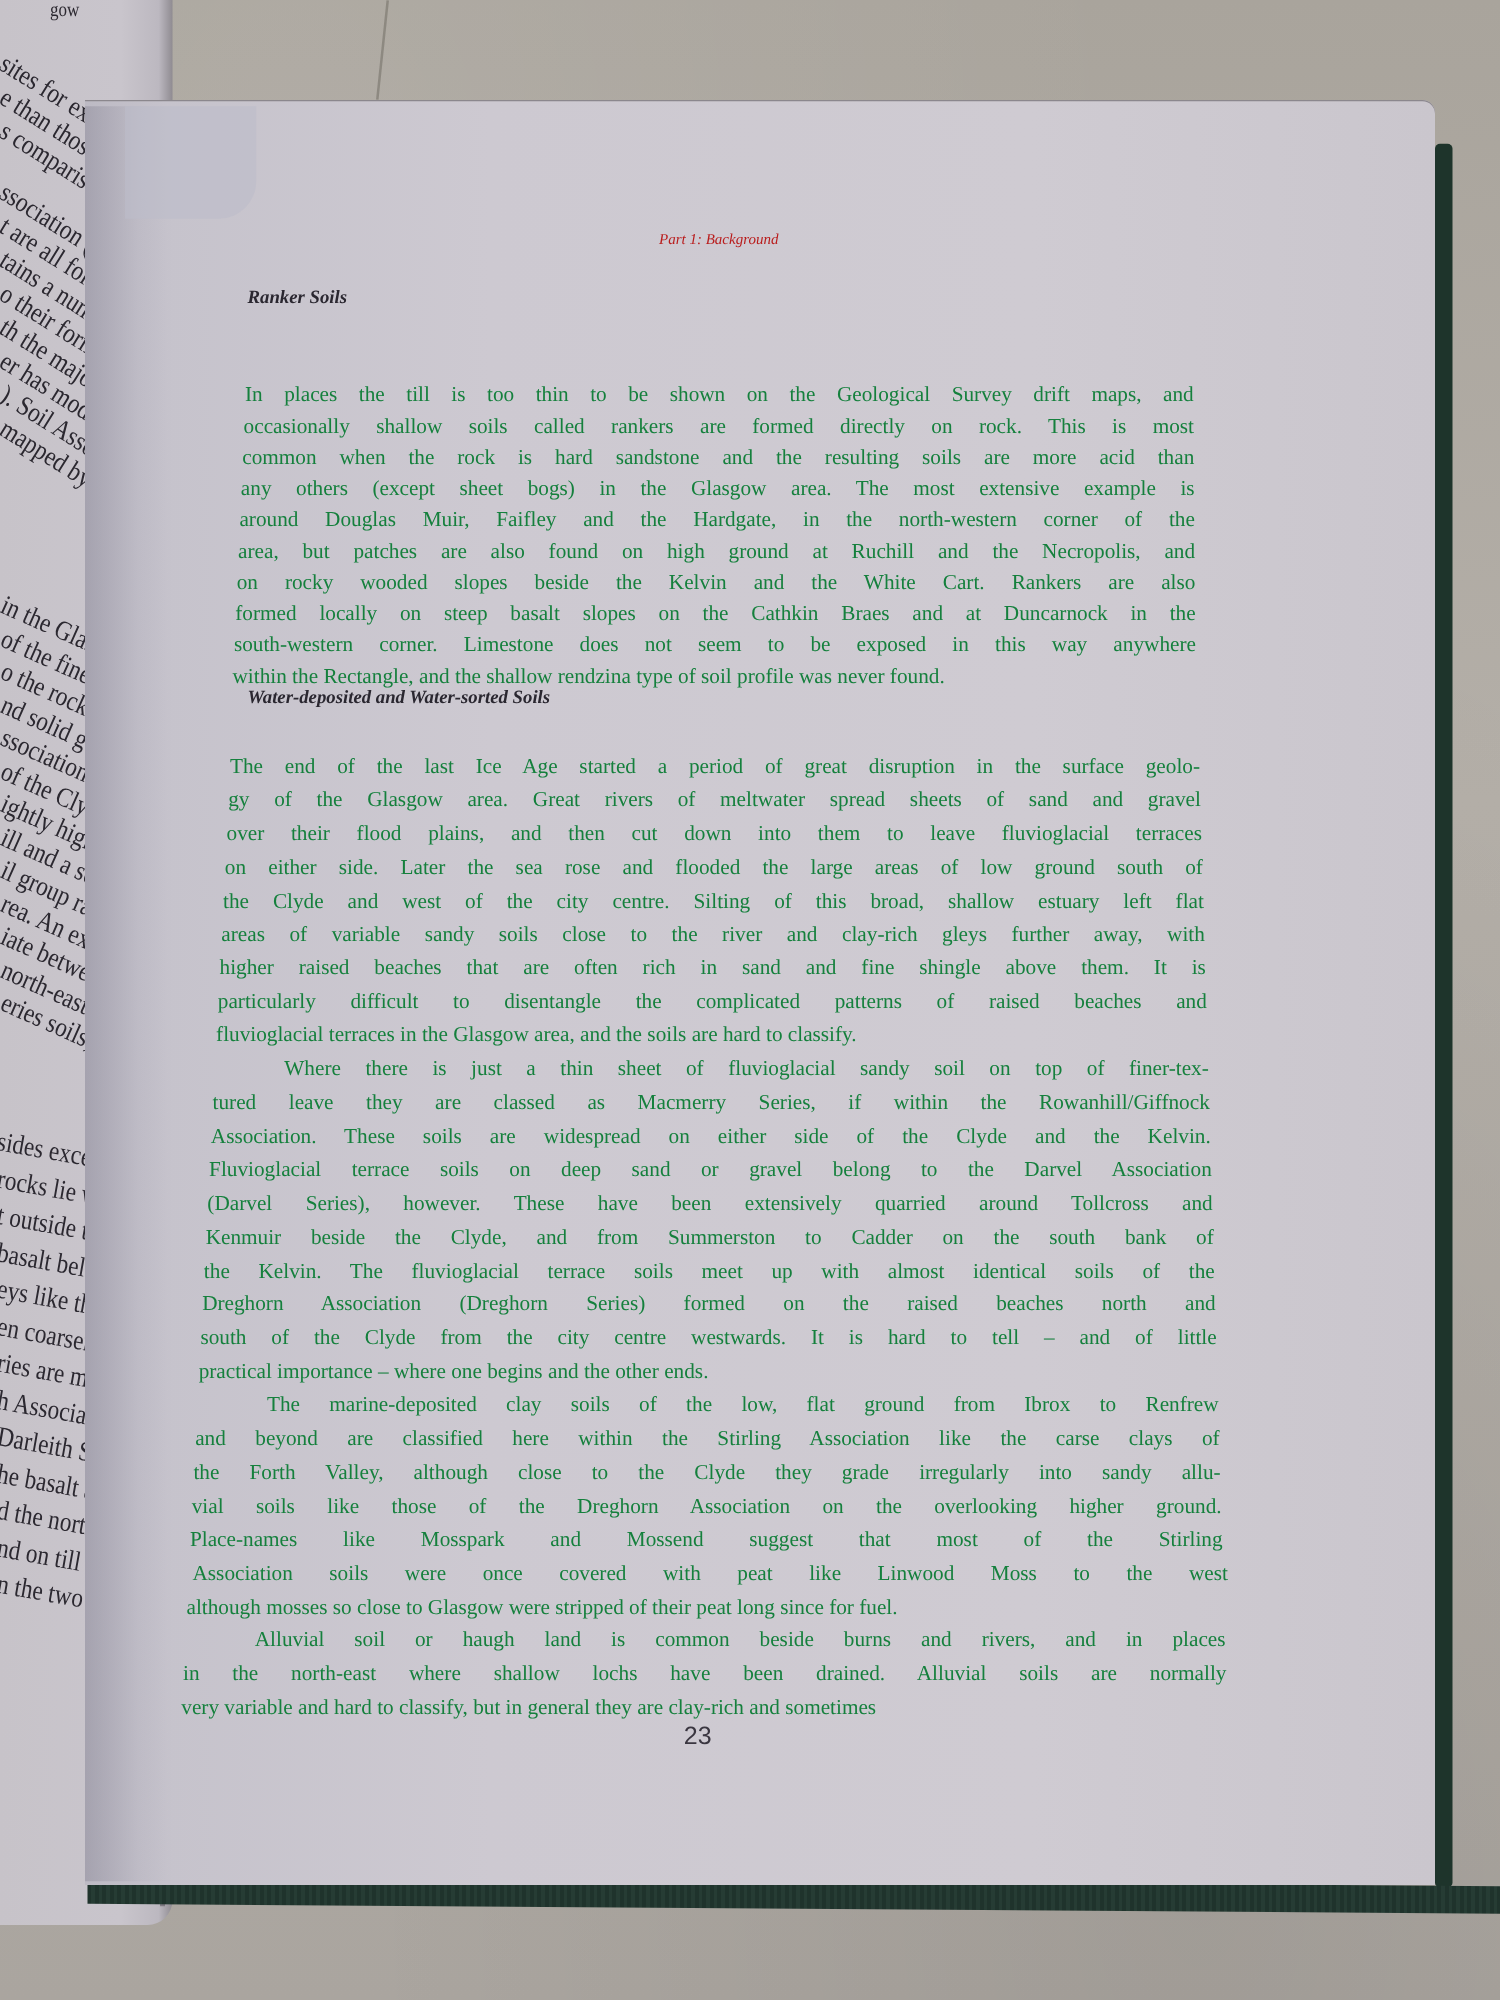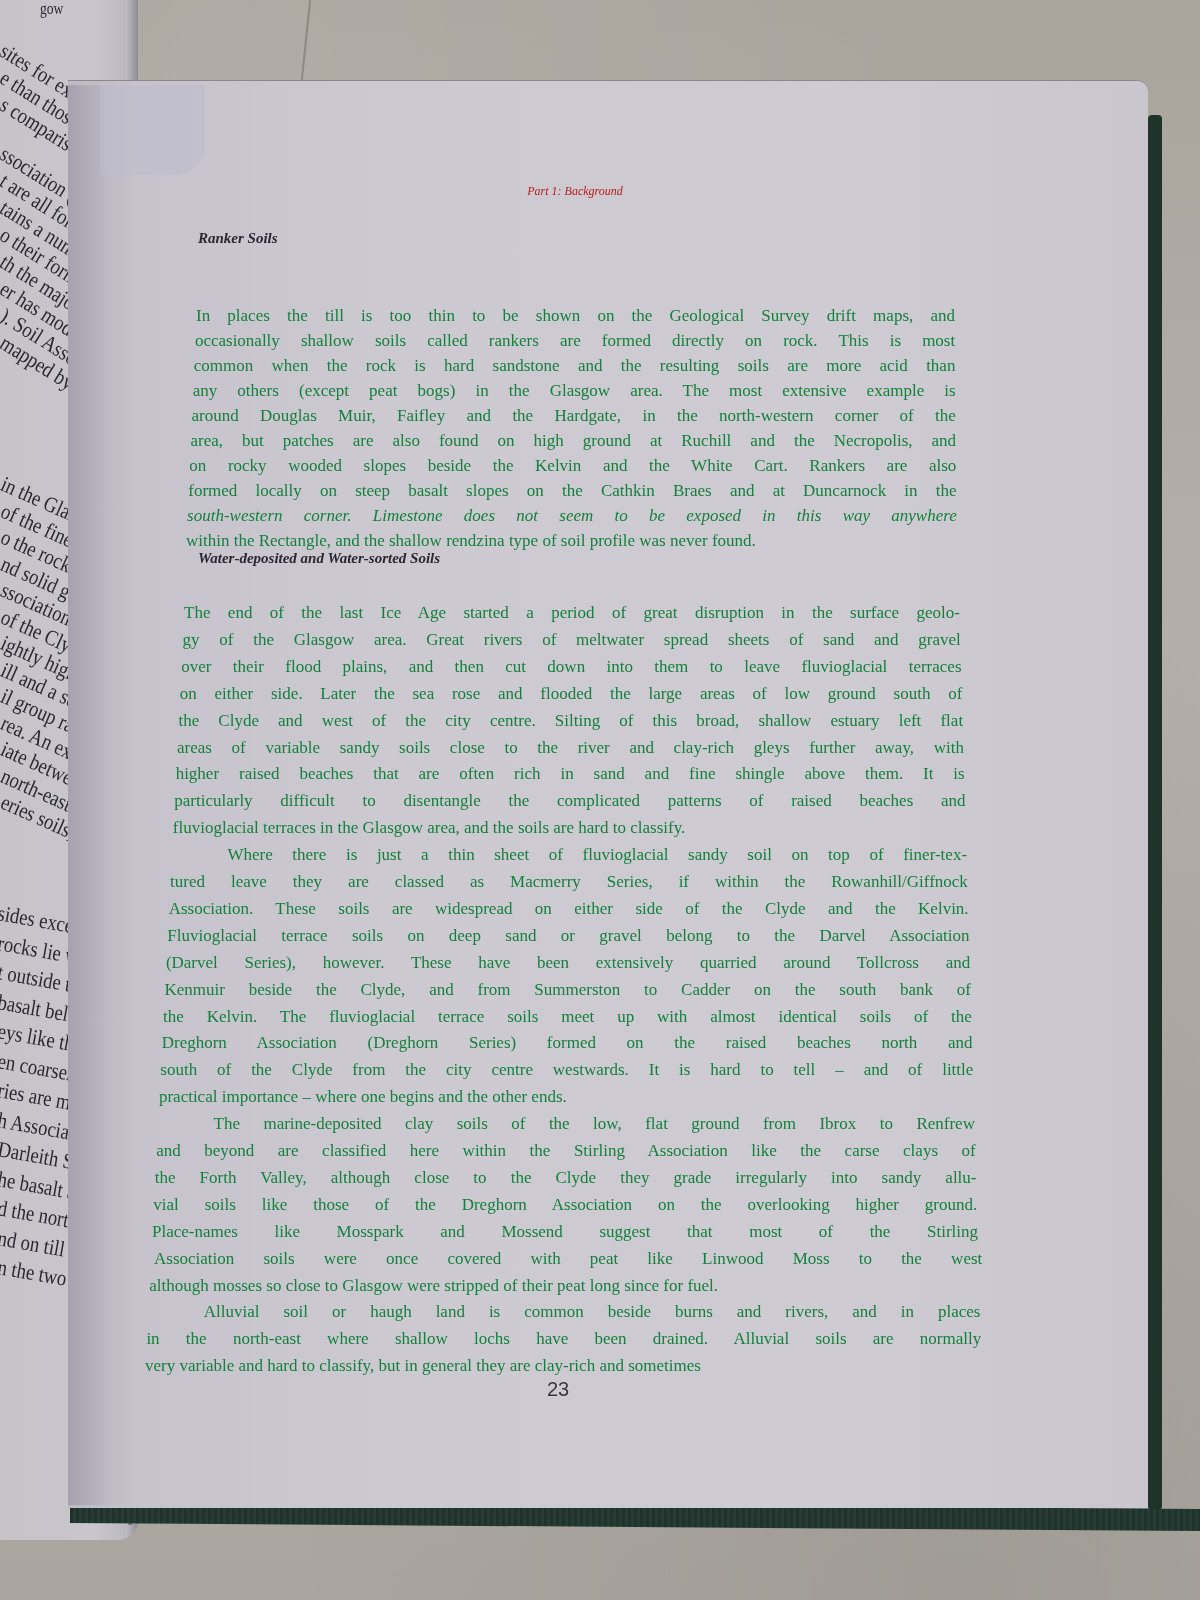--- a/index.html
+++ b/index.html
@@ -128,26 +128,26 @@
 <div class="gutter-shadow"></div>
 <div class="shadow-tab"></div>
 
 <div class="running-head">Part 1: Background</div>
 
 <div class="section-heading" style="left:198px; top:230px;">Ranker Soils</div>
 <div id="sec0">
     <div class="text-line" style="left: 196px; top: 258px; width: 759px;">In places the till is too thin to be shown on the Geological Survey drift maps, and</div>
     <div class="text-line" style="left: 194.889px; top: 283px; width: 760.333px;">occasionally shallow soils called rankers are formed directly on rock. This is most</div>
     <div class="text-line" style="left: 193.778px; top: 308px; width: 761.667px;">common when the rock is hard sandstone and the resulting soils are more acid than</div>
-    <div class="text-line" style="left: 192.667px; top: 333px; width: 763px;">any others (except peat bogs) in the Glasgow area. The most extensive example is</div>
+    <div class="text-line" style="left: 192.667px; top: 333px; width: 763px;">any others (except sheet bogs) in the Glasgow area. The most extensive example is</div>
     <div class="text-line" style="left: 191.556px; top: 358px; width: 764.333px;">around Douglas Muir, Faifley and the Hardgate, in the north-western corner of the</div>
     <div class="text-line" style="left: 190.444px; top: 383px; width: 765.667px;">area, but patches are also found on high ground at Ruchill and the Necropolis, and</div>
     <div class="text-line" style="left: 189.333px; top: 408px; width: 767px;">on rocky wooded slopes beside the Kelvin and the White Cart. Rankers are also</div>
     <div class="text-line" style="left: 188.222px; top: 433px; width: 768.333px;">formed locally on steep basalt slopes on the Cathkin Braes and at Duncarnock in the</div>
-    <div class="text-line" style="left: 187.111px; top: 458px; width: 769.667px; font-style: italic;">south-western corner. Limestone does not seem to be exposed in this way anywhere</div>
+    <div class="text-line" style="left: 187.111px; top: 458px; width: 769.667px;">south-western corner. Limestone does not seem to be exposed in this way anywhere</div>
     <div class="text-line" style="left: 186px; top: 483px; width: 771px; text-align-last: left;">within the Rectangle, and the shallow rendzina type of soil profile was never found.</div>
   </div>
 
 <div class="section-heading" style="left:198px; top:530px;margin-top:20px;">Water-deposited and Water-sorted Soils</div>
 <div id="sec1">
     <div class="text-line" style="left: 184px; top: 555px; width: 776px;">The end of the last Ice Age started a period of great disruption in the surface geolo-</div>
     <div class="text-line" style="left: 182.607px; top: 581.9px; width: 778.179px;">gy of the Glasgow area. Great rivers of meltwater spread sheets of sand and gravel</div>
     <div class="text-line" style="left: 181.214px; top: 608.8px; width: 780.357px;">over their flood plains, and then cut down into them to leave fluvioglacial terraces</div>
     <div class="text-line" style="left: 179.821px; top: 635.7px; width: 782.536px;">on either side. Later the sea rose and flooded the large areas of low ground south of</div>
     <div class="text-line" style="left: 178.429px; top: 662.6px; width: 784.714px;">the Clyde and west of the city centre. Silting of this broad, shallow estuary left flat</div>

